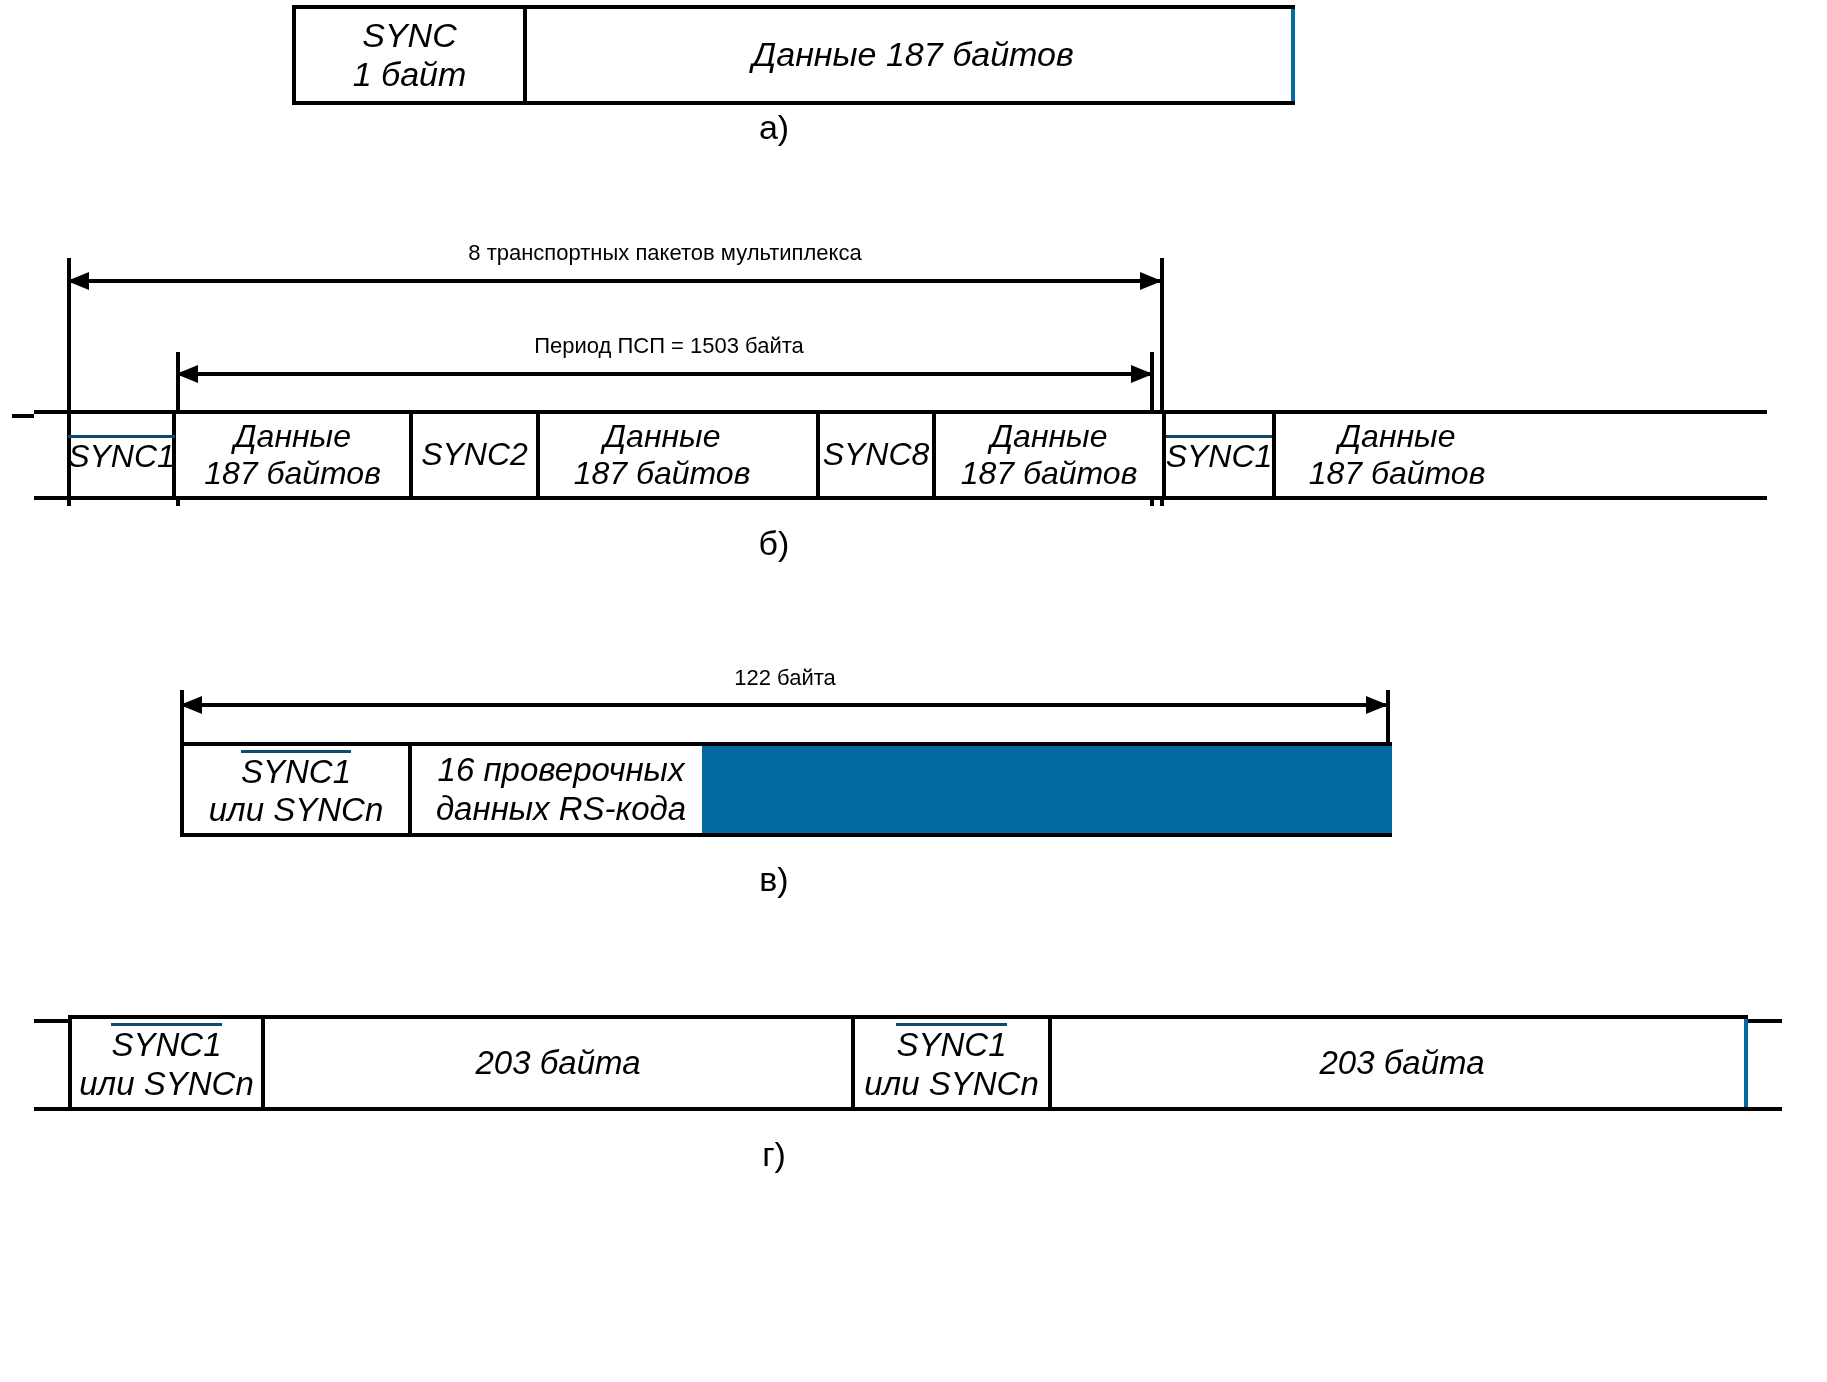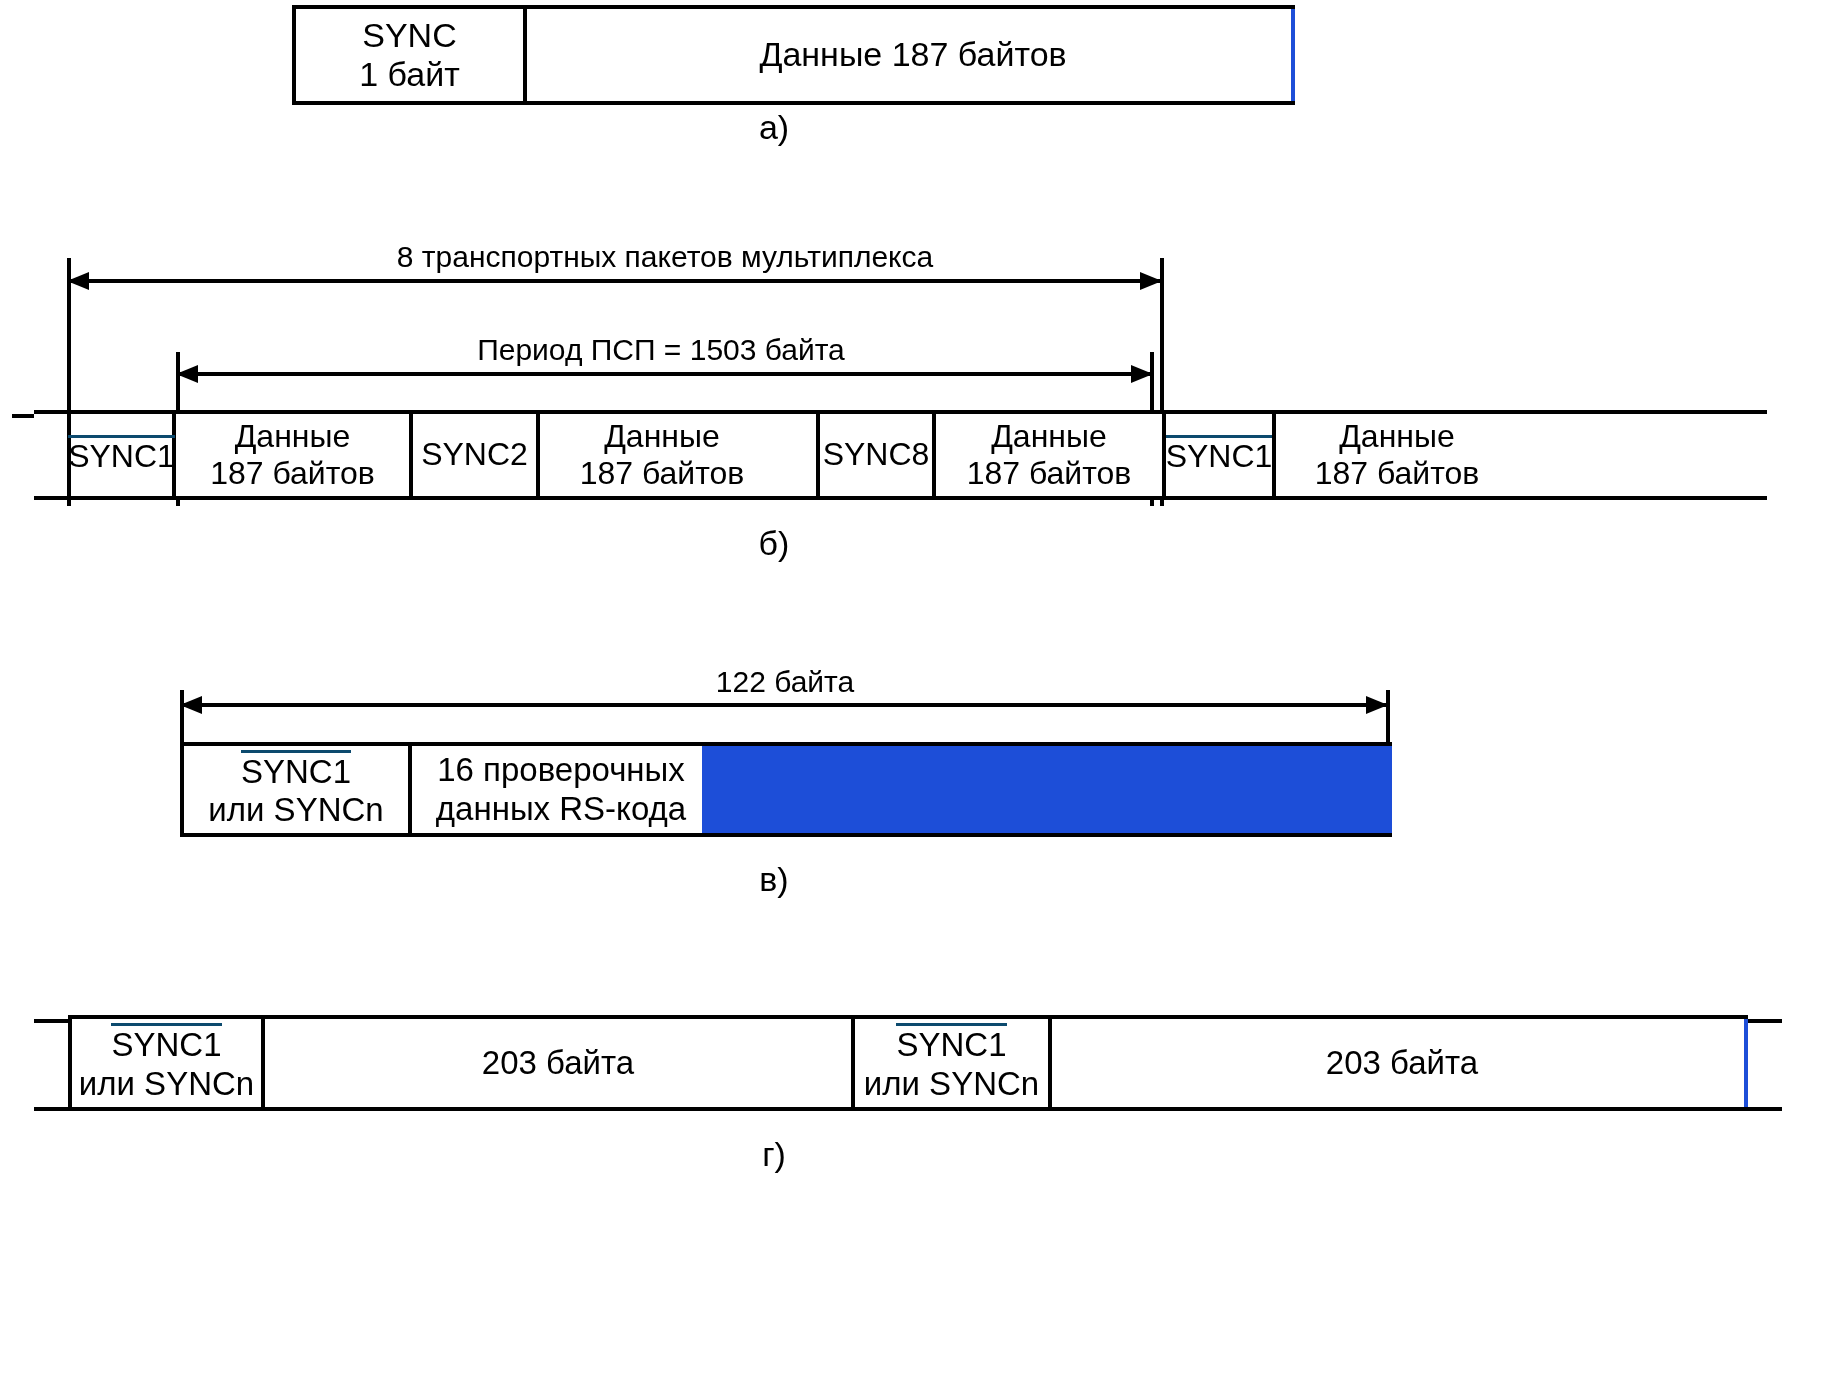--- a/index.html
+++ b/index.html
@@ -17,21 +17,22 @@
     height: 1382px;
     background: #ffffff;
     overflow: hidden;
   }
   .cellrow {
     position: absolute;
     box-sizing: border-box;
     display: flex;
     border-top: 4px solid #000;
     border-bottom: 4px solid #000;
-    background: #1d4ed8;
+    background: #0369a1;
+    font-style: italic;
   }
   .cellrow > .cell {
     box-sizing: border-box;
     border-right: 4px solid #000;
     display: flex;
     align-items: center;
     justify-content: center;
     text-align: center;
     line-height: 1.16;
     background: #fff;
@@ -75,21 +76,21 @@
   .arrowR { border-left: 22px solid #000; }
 
   .vtick {
     position: absolute;
     width: 4px;
     background: #000;
   }
 
   .dimlabel {
     position: absolute;
-    font-size: 30px;
+    font-size: 22px;
     white-space: pre;
     text-align: center;
   }
 
   
   .brk {
     position: absolute;
     width: 60px;
     height: 40px;
   }
@@ -121,21 +122,21 @@
     <div class="vtick" style="left:67px; top:258px; height:248px;"></div>
     <div class="vtick" style="left:176px; top:352px; height:154px;"></div>
     <div class="vtick" style="left:1160px; top:258px; height:248px;"></div>
     <div class="vtick" style="left:1150px; top:352px; height:154px;"></div>
 
     <div class="dimlabel" style="left:200px; top:240px; width:930px;">8 транспортных пакетов мультиплекса</div>
     <div class="dimline" style="left:69px; top:279px; width:1093px;"></div>
     <div class="arrowL" style="left:67px; top:272px;"></div>
     <div class="arrowR" style="left:1140px; top:272px;"></div>
 
-    <div class="dimlabel" style="left:296px; top:333px; width:730px;">Период ПСП = 1503 байта</div>
+    <div class="dimlabel" style="left:304px; top:333px; width:730px;">Период ПСП = 1503 байта</div>
     <div class="dimline" style="left:178px; top:372px; width:975px;"></div>
     <div class="arrowL" style="left:176px; top:365px;"></div>
     <div class="arrowR" style="left:1131px; top:365px;"></div>
 
     <div class="brk" style="left:12px; top:398px;"></div>
     <div class="dimline" style="left:12px; top:414px; width:22px;"></div>
     <div class="brk" style="left:12px; top:481px;"></div>
 
     <div class="brk" style="left:1760px; top:398px;"></div>
     <div class="brk" style="left:1760px; top:481px;"></div>

